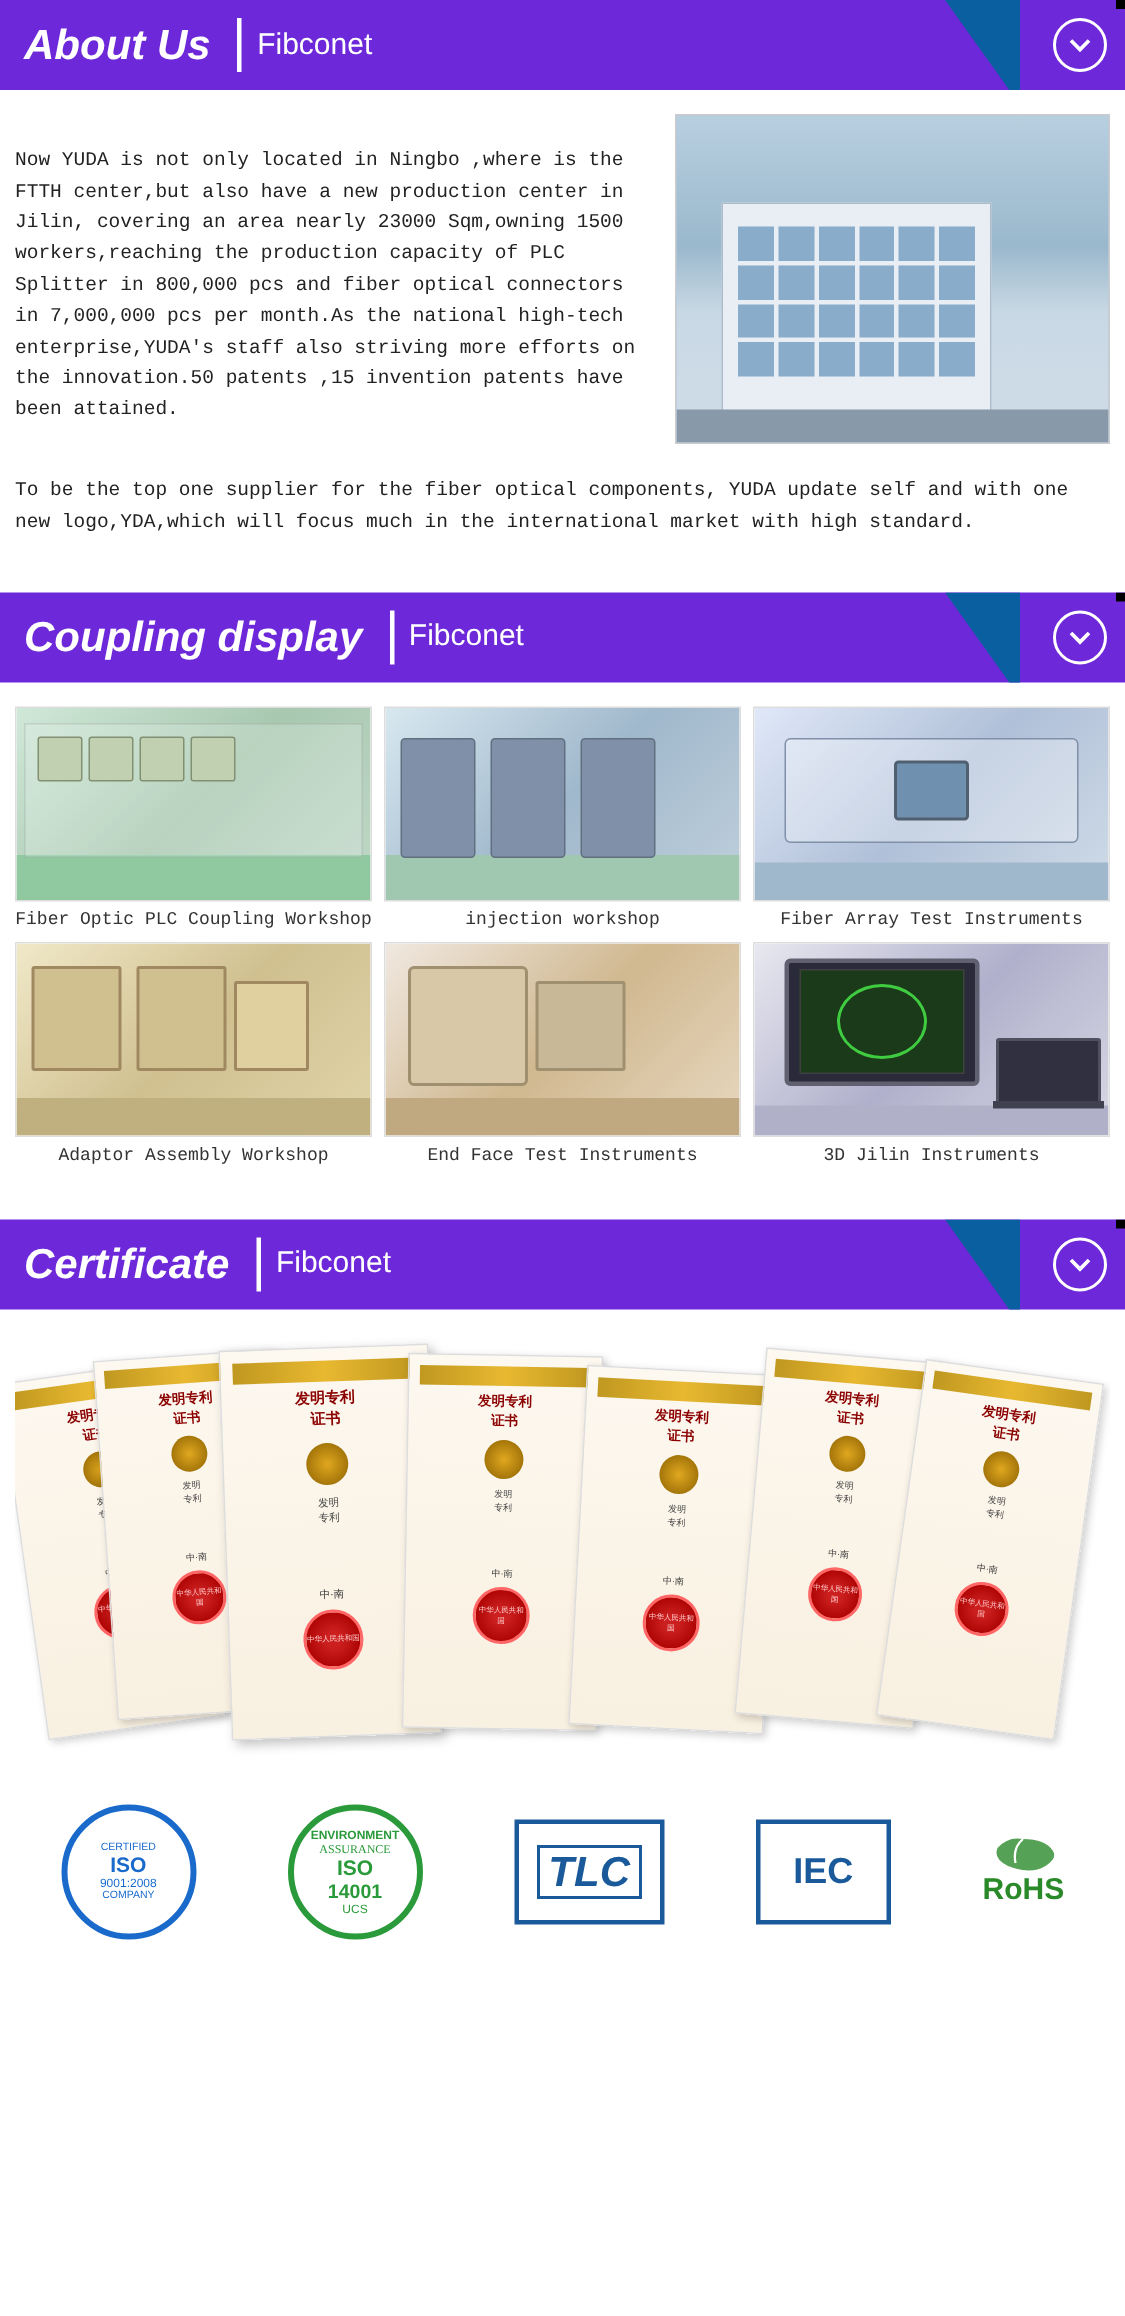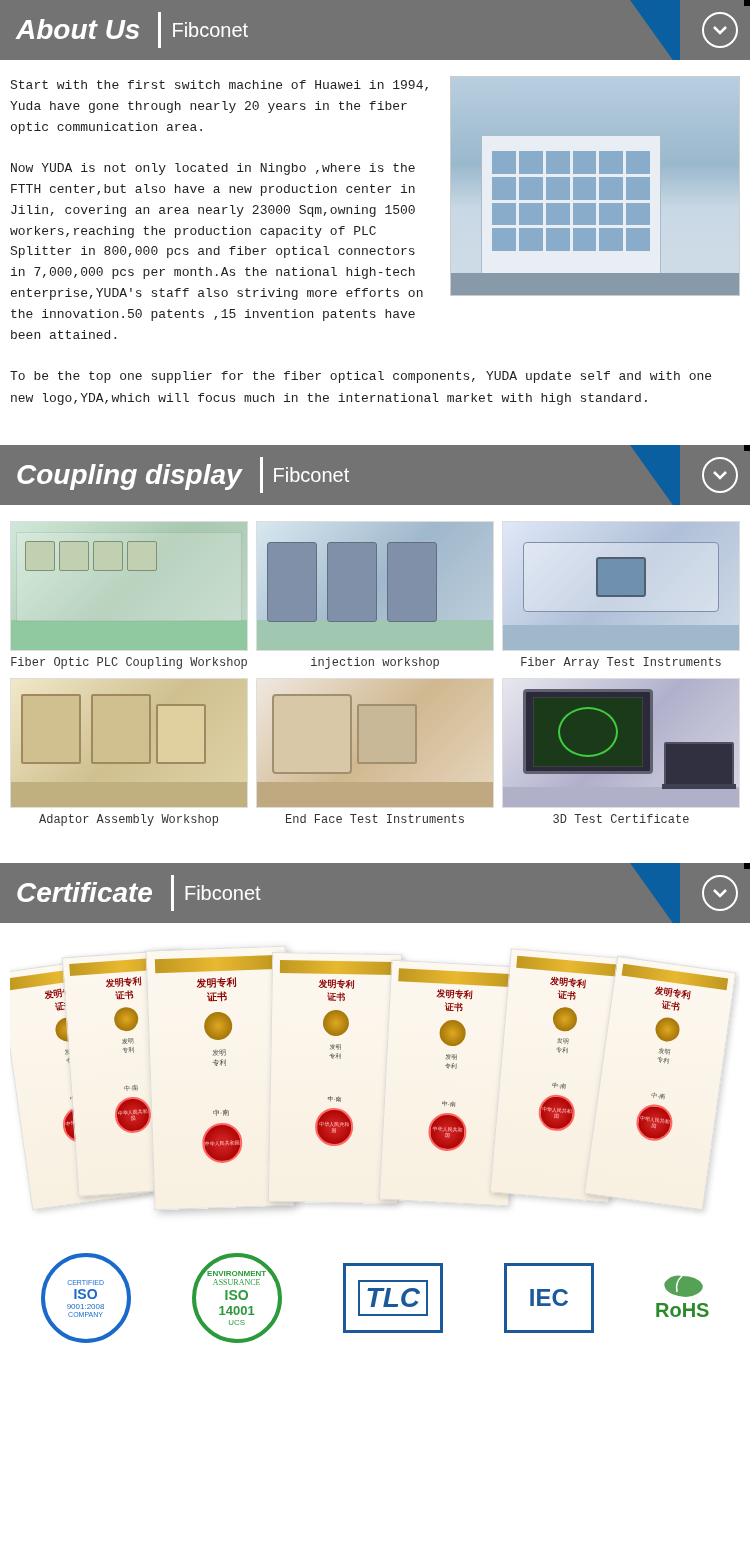--- a/index.html
+++ b/index.html
@@ -7,21 +7,21 @@
 
     
     .section-header {
       position: relative;
       display: flex;
       align-items: center;
       padding: 12px 16px;
       overflow: hidden;
     }
     .section-header-blue {
-      background: #737373;
+      background: #6d28d9;
     }
     .section-header::after {
       content: '';
       position: absolute;
       right: 0; top: 0;
       width: 0; height: 0;
       border-style: solid;
     }
     .section-header h2 {
       font-size: 28px;
@@ -330,21 +330,20 @@
     <div class="header-triangle"></div>
     <button class="chevron-btn">
       <svg width="18" height="18" viewBox="0 0 18 18">
         <polyline points="3,6 9,12 15,6"></polyline>
       </svg>
     </button>
   </div>
 
   <div class="about-content">
     <div class="about-text">
-      <p>Start with the first switch machine of Huawei in 1994, Yuda have gone through nearly 20 years in the fiber optic communication area.</p>
       <br>
       <p>Now YUDA is not only located in Ningbo ,where is the FTTH center,but also have a new production center in Jilin, covering an area nearly 23000 Sqm,owning 1500 workers,reaching the production capacity  of  PLC Splitter in 800,000 pcs and fiber optical connectors in 7,000,000 pcs per month.As the national high-tech enterprise,YUDA's staff also striving more efforts on the innovation.50 patents ,15 invention patents have been attained.</p>
     </div>
     <div class="about-image">
       <div class="building-sim">
         <div class="building-main">
           <div class="building-windows">
             <div class="win"></div>
             <div class="win"></div>
             <div class="win"></div>
@@ -482,21 +481,21 @@
               <div style="width:110px;height:70px;background:#1a3a1a;border:1px solid #404040;display:flex;align-items:center;justify-content:center;">
                 <div style="width:60px;height:50px;border:2px solid #40cc40;border-radius:50%;"></div>
               </div>
             </div>
 
             <div style="position:absolute;bottom:20px;right:5px;width:70px;height:45px;background:#303040;border:2px solid #505060;border-radius:2px;"></div>
             <div style="position:absolute;bottom:18px;right:3px;width:74px;height:5px;background:#404050;"></div>
           </div>
         </div>
       </div>
-      <span class="factory-caption">3D Test Certificate</span>
+      <span class="factory-caption">3D Jilin Instruments</span>
     </div>
   </div>
 </div>
 
 <div class="section-gap"></div>
 
 <div class="cert-section">
   <div class="section-header section-header-blue">
     <h2>Certificate</h2>
     <div class="divider-bar"></div>

